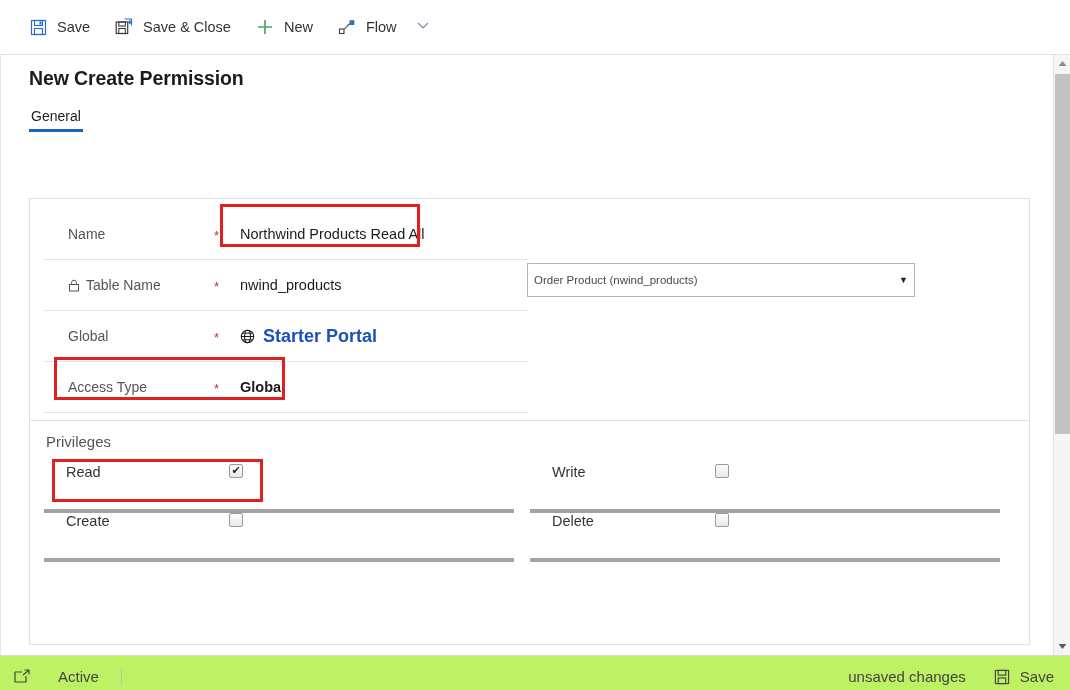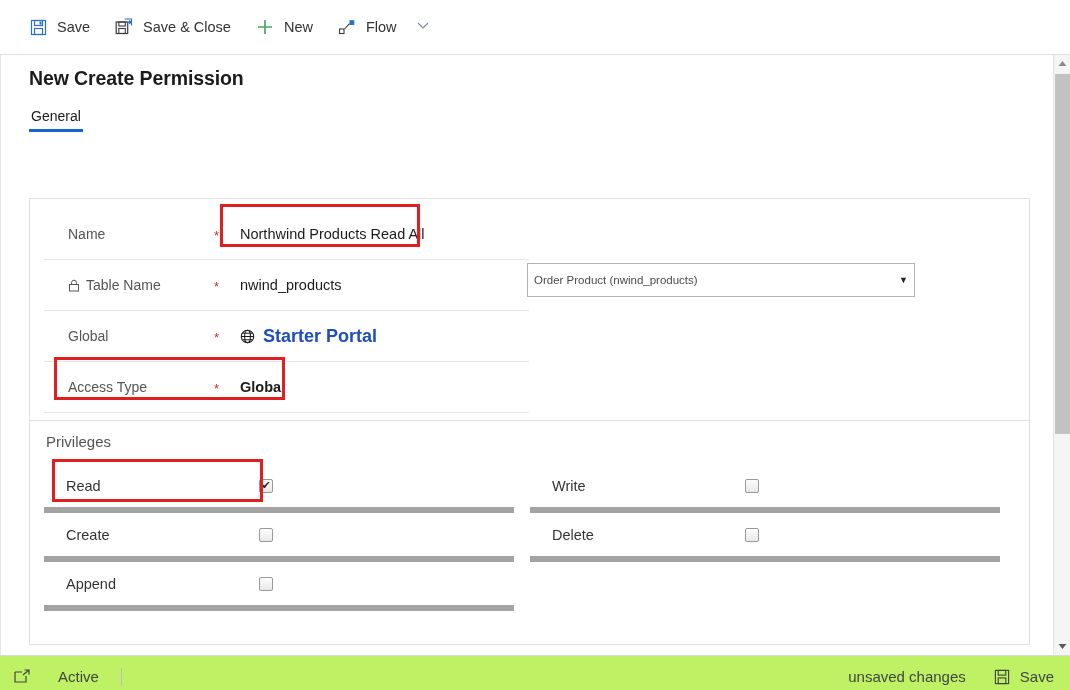--- a/index.html
+++ b/index.html
@@ -207,23 +207,21 @@
   .lookup-select .sel-text { flex: 1; }
   .lookup-select .sel-caret { font-size: 9px; color: #222; }
 
   
   .priv-row {
     position: absolute;
     height: 49px;
     width: 470px;
     box-sizing: border-box;
     display: flex;
-    align-items: center;
-    border-bottom: 6px solid #a3a3a3;
-    gap: 30px;
+    border-bottom: 4px solid #a3a3a3;
   }
   .priv-label {
     width: 185px;
     padding-left: 22px;
     box-sizing: border-box;
     font-size: 14.5px;
     color: #333333;
   }
   .cb {
     width: 14px;
@@ -460,26 +458,20 @@
       <div class="card-heading">Privileges</div>
 
       <div class="priv-row" style="left:14px; top:43px;">
         <div class="priv-label">Read</div>
         <div class="cb checked">
           <span class="tick">✔</span>
         </div>
       </div>
       <div class="priv-row" style="left:14px; top:92px;">
         <div class="priv-label">Create</div>
-        <div class="cb">
-          
-        </div>
-      </div>
-      <div class="priv-row" style="left:14px; top:141px;">
-        <div class="priv-label">Append</div>
         <div class="cb">
           
         </div>
       </div>
 
       <div class="priv-row" style="left:500px; top:43px;">
         <div class="priv-label">Write</div>
         <div class="cb">
           
         </div>

